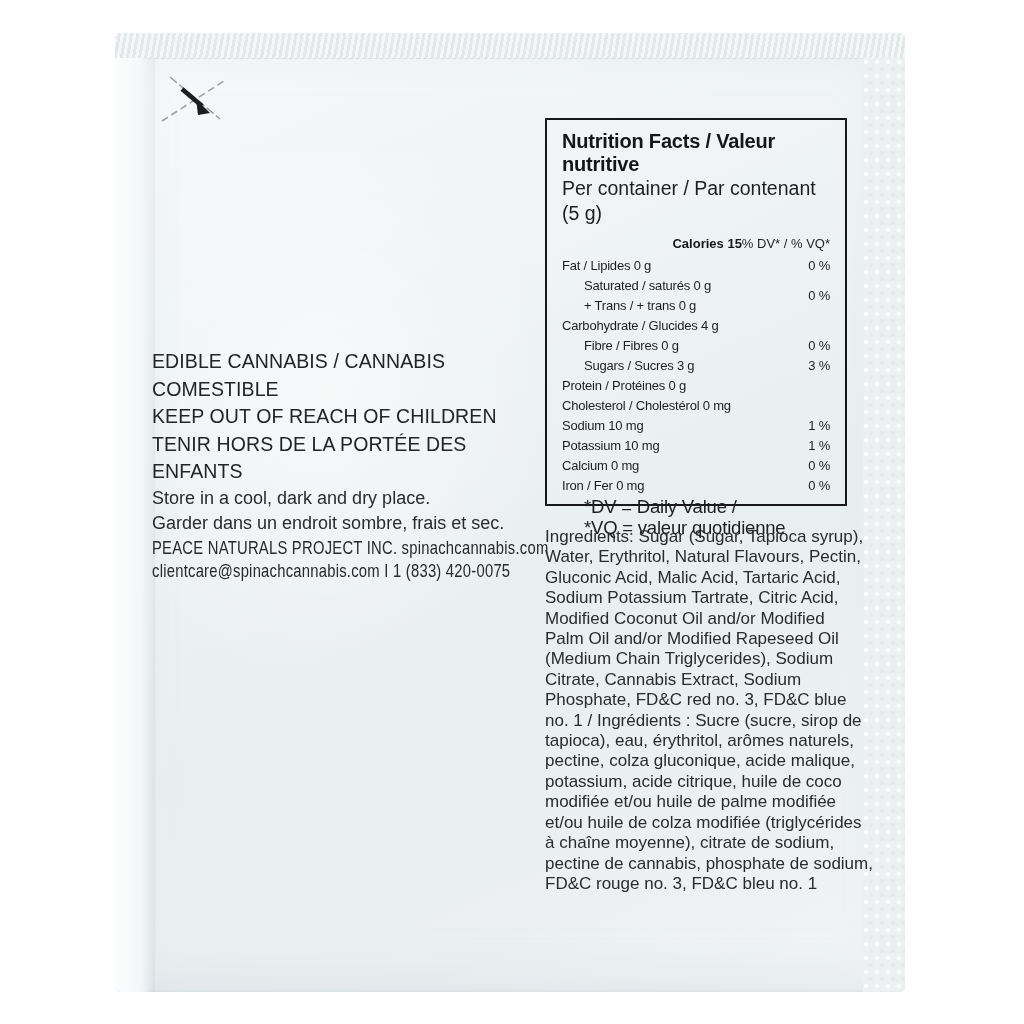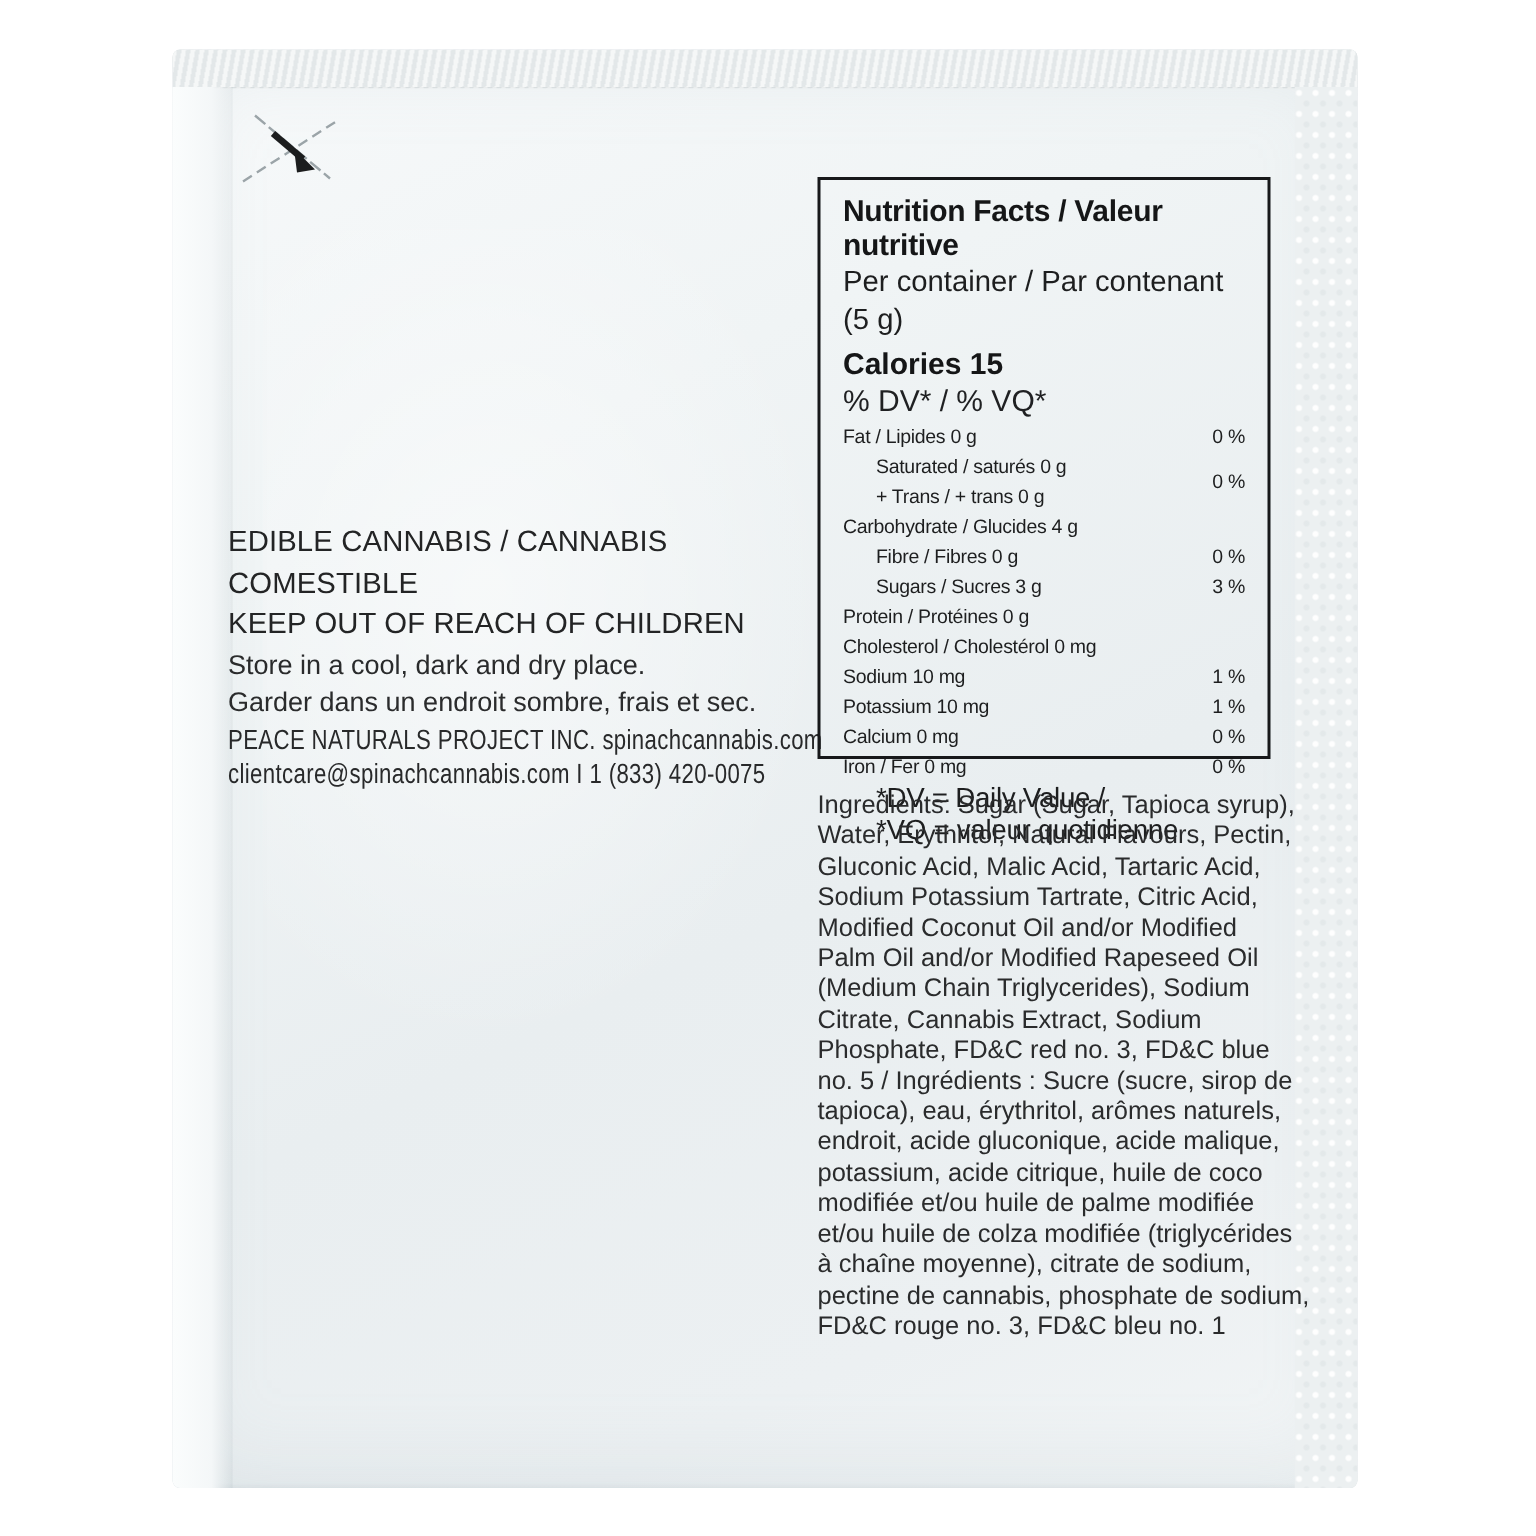--- a/index.html
+++ b/index.html
@@ -29,21 +29,21 @@
   
   .warnings{position:absolute;left:37px;top:315px;width:410px;}
   .warn-caps{font-size:19.5px;line-height:27.5px;letter-spacing:.1px;color:#232425;}
   .warn-store{font-size:18px;line-height:25px;color:#2a2b2c;}
   .warn-co{font-size:18.5px;line-height:23px;color:#28292a;transform:scaleX(.8);transform-origin:0 50%;white-space:nowrap;letter-spacing:.3px;}
 
   
   .nfbox{position:absolute;left:430px;top:85px;width:268px;height:364px;border:2.5px solid #17181a;padding:10px 15px 10px 15px;}
   .nf-title{font-weight:bold;font-size:20px;line-height:23px;letter-spacing:-.2px;color:#151617;}
   .nf-per{font-size:19.5px;line-height:25px;color:#1d1e1f;}
-  .nf-cal{display:flex;justify-content:flex-start;align-items:baseline;font-size:20px;line-height:25px;margin-top:5px;flex-direction:column;}
+  .nf-cal{display:flex;justify-content:flex-end;align-items:baseline;font-size:13px;line-height:25px;margin-top:5px;}
   .nf-cal .cal{font-weight:bold;color:#151617;}
   .nrow{display:flex;justify-content:space-between;font-size:13px;line-height:20px;letter-spacing:-.2px;color:#1d1e1f;}
   .nrow.twol{align-items:center;}
   .nlabel{flex:1 1 auto;}
   .indent{padding-left:22px;}
   .npct{white-space:nowrap;padding-left:6px;}
   .nf-foot{font-size:18.5px;line-height:21px;padding-left:22px;letter-spacing:-.2px;color:#1d1e1f;}
 
   
   .ingredients{position:absolute;left:430px;top:494px;width:340px;}
@@ -62,20 +62,21 @@
     <svg class="mark" viewBox="0 0 72 60">
       <path d="M4 50 L66 10" stroke="#9ba4a8" stroke-width="1.6" stroke-dasharray="7 4" fill="none"></path>
       <path d="M12 6 L62 48" stroke="#9ba4a8" stroke-width="1.6" stroke-dasharray="9 3" fill="none"></path>
       <path d="M24 18 L44 35" stroke="#1c1d1e" stroke-width="4.5" fill="none"></path>
       <path d="M38 28 L52 42 L40 44 Z" fill="#1c1d1e"></path>
     </svg>
 
     <div class="warnings">
       <div class="warn-caps">EDIBLE CANNABIS / CANNABIS COMESTIBLE</div>
       <div class="warn-caps">KEEP OUT OF REACH OF CHILDREN</div>
+      <div class="warn-caps">TENIR HORS DE LA PORTÉE DES ENFANTS</div>
       <div class="warn-store">Store in a cool, dark and dry place.</div>
       <div class="warn-store">Garder dans un endroit sombre, frais et sec.</div>
       <div class="warn-co">PEACE NATURALS PROJECT INC. spinachcannabis.com</div>
       <div class="warn-co">clientcare@spinachcannabis.com I 1 (833) 420-0075</div>
     </div>
 
     <div class="nfbox">
       <div class="nf-title">Nutrition Facts / Valeur nutritive</div>
       <div class="nf-per">Per container / Par contenant (5 g)</div>
       <div class="nf-cal">
@@ -138,23 +139,23 @@
     <div class="ingredients">
       <div class="ing-line">Ingredients: Sugar (Sugar, Tapioca syrup),</div>
       <div class="ing-line">Water, Erythritol, Natural Flavours, Pectin,</div>
       <div class="ing-line">Gluconic Acid, Malic Acid, Tartaric Acid,</div>
       <div class="ing-line">Sodium Potassium Tartrate, Citric Acid,</div>
       <div class="ing-line">Modified Coconut Oil and/or Modified</div>
       <div class="ing-line">Palm Oil and/or Modified Rapeseed Oil</div>
       <div class="ing-line">(Medium Chain Triglycerides), Sodium</div>
       <div class="ing-line">Citrate, Cannabis Extract, Sodium</div>
       <div class="ing-line">Phosphate, FD&amp;C red no. 3, FD&amp;C blue</div>
-      <div class="ing-line">no. 5 / Ingrédients : Sucre (sucre, sirop de</div>
+      <div class="ing-line">no. 1 / Ingrédients : Sucre (sucre, sirop de</div>
       <div class="ing-line">tapioca), eau, érythritol, arômes naturels,</div>
-      <div class="ing-line">endroit, acide gluconique, acide malique,</div>
+      <div class="ing-line">pectine, colza gluconique, acide malique,</div>
       <div class="ing-line">potassium, acide citrique, huile de coco</div>
       <div class="ing-line">modifiée et/ou huile de palme modifiée</div>
       <div class="ing-line">et/ou huile de colza modifiée (triglycérides</div>
       <div class="ing-line">à chaîne moyenne), citrate de sodium,</div>
       <div class="ing-line">pectine de cannabis, phosphate de sodium,</div>
       <div class="ing-line">FD&amp;C rouge no. 3, FD&amp;C bleu no. 1</div>
     </div>
   </div>
 </div>
 

